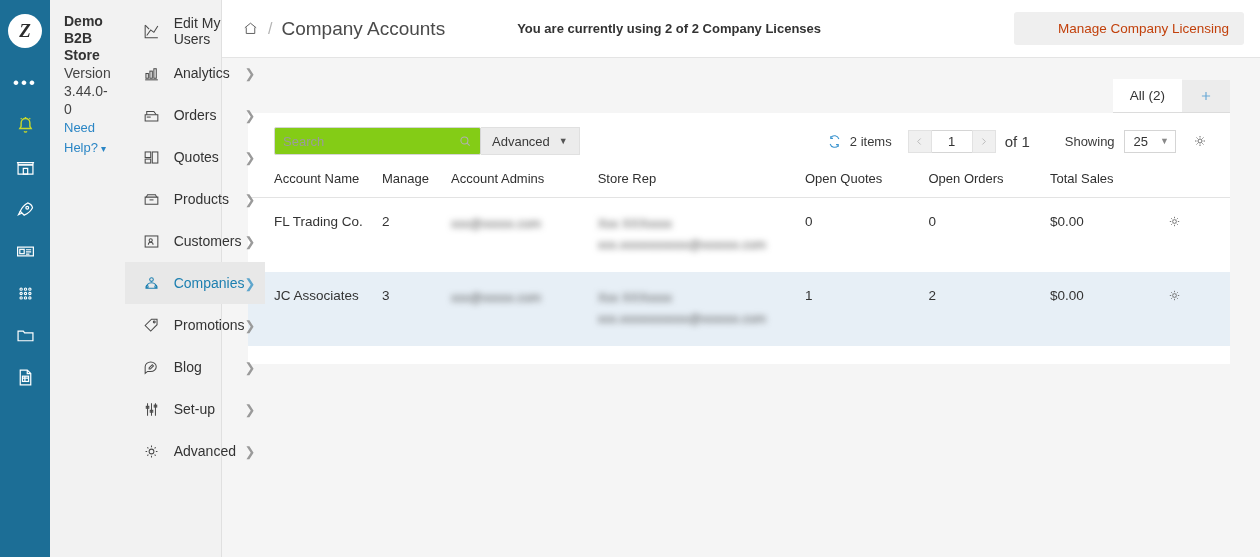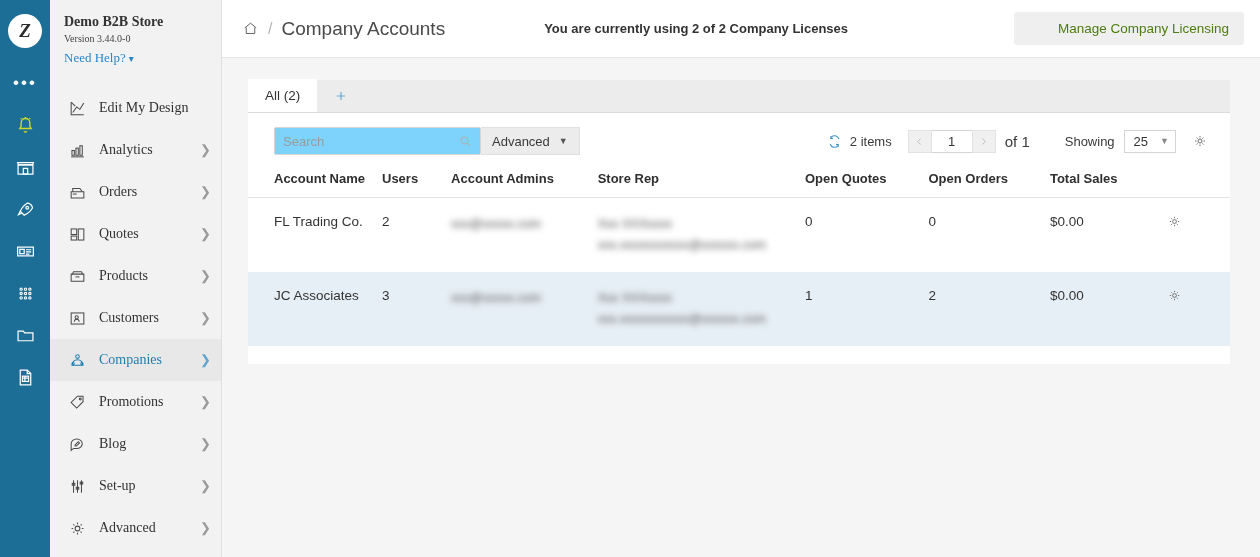--- a/index.html
+++ b/index.html
@@ -30,25 +30,25 @@
     display: flex; align-items: center; justify-content: center;
     color: #ffffff;
   }
   .rail-icon svg { display: block; }
   .rail-dots { letter-spacing: 2px; font-size: 17px; line-height: 10px; color:#fff; }
 
   
   .nav {
     width: 172px; flex: 0 0 172px; background: #f2f2f2;
     border-right: 1px solid #e0e0e0;
-    display: flex; flex-direction: column; font-family: Liberation Serif, serif;
+    display: flex; flex-direction: row;
   }
   .nav-head { padding: 13px 14px 8px 14px; }
   .nav-title { font-size: 14px; font-weight: 700; color: #333; line-height: 17px; }
-  .nav-version { font-size: 10px; color: #444; line-height: 18px; }
+  .nav-version { font-size: 14px; color: #444; line-height: 18px; }
   .nav-help { font-size: 13px; color: #2b86c5; line-height: 20px; cursor: pointer; }
   .nav-help .cv { font-size: 10px; margin-left: 3px; color:#2b86c5; }
   .nav-list { margin-top: 10px; }
   .nav-item {
     height: 42px; display: flex; align-items: center;
     padding: 0 10px 0 14px; cursor: pointer; position: relative;
   }
   .nav-item .ic {
     width: 26px; height: 22px; flex: 0 0 26px;
     display: flex; align-items: center; justify-content: center;
@@ -65,32 +65,32 @@
   .main { flex: 1; display: flex; flex-direction: column; min-width: 0; background:#f5f5f5; }
 
   .topbar {
     height: 58px; background: #ffffff; border-bottom: 1px solid #e4e4e4;
     display: flex; align-items: center; padding: 0 16px 0 20px; flex: 0 0 58px;
   }
   .crumb { display: flex; align-items: center; }
   .crumb .home { color: #555; display: flex; align-items:center; }
   .crumb .sep { color: #b5b5b5; margin: 0 9px; font-size: 16px; }
   .crumb .pg { font-size: 19px; color: #4a4a4a; }
-  .lic-note { font-size: 13px; font-weight: 700; color: #333; margin-left: 99px; white-space: nowrap; }
+  .lic-note { font-size: 13px; font-weight: 700; color: #333; margin-left: 72px; white-space: nowrap; }
   .btn-group { margin-left: auto; display: flex; align-items: center; gap: 10px; }
   .btn {
     font-size: 13.5px; border: none; border-radius: 3px;
     padding: 9px 15px; cursor: pointer; white-space: nowrap;
     font-family: "Liberation Sans", sans-serif;
   }
-  .btn-ghost { background: #efefef; color: #4d7c0f; padding-left: 44px; }
+  .btn-ghost { background: #efefef; color: #c2410c; padding-left: 44px; }
   .btn-primary { background: #1b6f98; color: #ffffff; font-weight: 700; padding: 10px 17px; }
 
   .content { padding: 22px 30px 0 26px; flex: 1; min-height: 0; }
-  .panel { display: flex; flex-direction: column; }
+  .panel { display: flex; flex-direction: column; align-items: flex-end; }
 
   .tabstrip {
     background: #ececec; height: 33px; display: flex; align-items: flex-end;
     border-bottom: 1px solid #dcdcdc;
   }
   .tab {
     height: 33px; padding: 0 17px; display: flex; align-items: center;
     font-size: 13.5px; color: #444; cursor: pointer;
   }
   .tab.active { background: #ffffff; color: #333; }
@@ -99,21 +99,21 @@
     color: #6aa9d6; cursor: pointer; font-size: 15px;
   }
 
   .card { background: #ffffff; padding: 0 0 18px 0; }
 
   .toolbar {
     display: flex; align-items: center; padding: 14px 22px 10px 26px;
   }
   .search-wrap {
     display: flex; align-items: center; height: 28px;
-    border: 1px solid #d5d5d5; border-radius: 2px; background: #7dd3fc;
+    border: 1px solid #d5d5d5; border-radius: 2px; background: #84cc16;
     width: 207px; padding: 0 8px;
   }
   .search-wrap input {
     border: none; outline: none; font-size: 13px; color: #333;
     width: 100%; background: transparent; font-family: "Liberation Sans", sans-serif;
   }
   .search-wrap input::placeholder { color: #9b9b9b; }
   .search-wrap .mg { color: #b0b0b0; flex: 0 0 auto; display:flex; }
   .adv-btn {
     height: 28px; background: #ececec; border: 1px solid #e0e0e0; border-left: none;
@@ -140,21 +140,21 @@
   .showing-sel {
     height: 23px; border: 1px solid #d5d5d5; display: flex; align-items: center;
     padding: 0 6px 0 9px; gap: 12px; font-size: 13px; color: #333; cursor: pointer; background:#fff;
   }
   .showing-sel .cv { font-size: 9px; color: #888; }
   .grid-gear { margin-left: 16px; color: #6f6f6f; cursor: pointer; display:flex; }
 
   
   table { width: 100%; border-collapse: collapse; table-layout: fixed; }
   th {
-    text-align: left; font-size: 13px; font-weight: 700; color: #2f2f2f;
+    text-align: left; font-size: 13px; font-weight: 400; color: #2f2f2f;
     padding: 6px 0 11px 0; border-bottom: 1px solid #e3e3e3;
   }
   td { font-size: 13.5px; color: #333; padding: 16px 0; vertical-align: top; }
   tr.row-hl td { background: #e7eff6; }
   tr.row-hl td:first-child { padding-left: 0; }
   .c-name  { width: 128px; padding-left: 26px !important; }
   th.c-name { padding-left: 26px !important; }
   .c-users { width: 66px; }
   .c-admins{ width: 140px; }
   .c-rep   { width: 198px; }
@@ -245,21 +245,21 @@
     <div class="nav-list">
 
       <div class="nav-item">
         <span class="ic">
           <svg width="19" height="19" viewBox="0 0 24 24" fill="none" stroke="currentColor" stroke-width="1.3">
             <path d="M4 4v16h16"></path>
               <path d="M6 17l5-7 4 3 5-8"></path>
               <path d="M4 4l5 5"></path>
           </svg>
           </span>
-        <span class="lbl">Edit My Design</span>
+        <span class="lbl">Edit My Users</span>
       </div>
 
       <div class="nav-item">
         <span class="ic">
           <svg width="19" height="19" viewBox="0 0 24 24" fill="none" stroke="currentColor" stroke-width="1.3">
             <path d="M4 20h16"></path>
               <rect x="5" y="12" width="3" height="6"></rect>
               <rect x="10" y="9" width="3" height="9"></rect>
               <rect x="15" y="6" width="3" height="12"></rect>
           </svg>
@@ -458,21 +458,21 @@
                   <path d="M12 4.5v2.2M12 17.3v2.2M4.5 12h2.2M17.3 12h2.2M6.8 6.8l1.6 1.6M15.6 15.6l1.6 1.6M17.2 6.8l-1.6 1.6M8.4 15.6l-1.6 1.6"></path>
                 </svg>
               </span>
             </div>
           </div>
 
           <table>
             <thead>
               <tr>
                 <th class="c-name">Account Name</th>
-                <th class="c-users">Users</th>
+                <th class="c-users">Manage</th>
                 <th class="c-admins">Account Admins</th>
                 <th class="c-rep">Store Rep</th>
                 <th class="c-oq">Open Quotes</th>
                 <th class="c-oo">Open Orders</th>
                 <th class="c-sales">Total Sales</th>
                 <th class="c-act"></th>
               </tr>
             </thead>
             <tbody>
 

